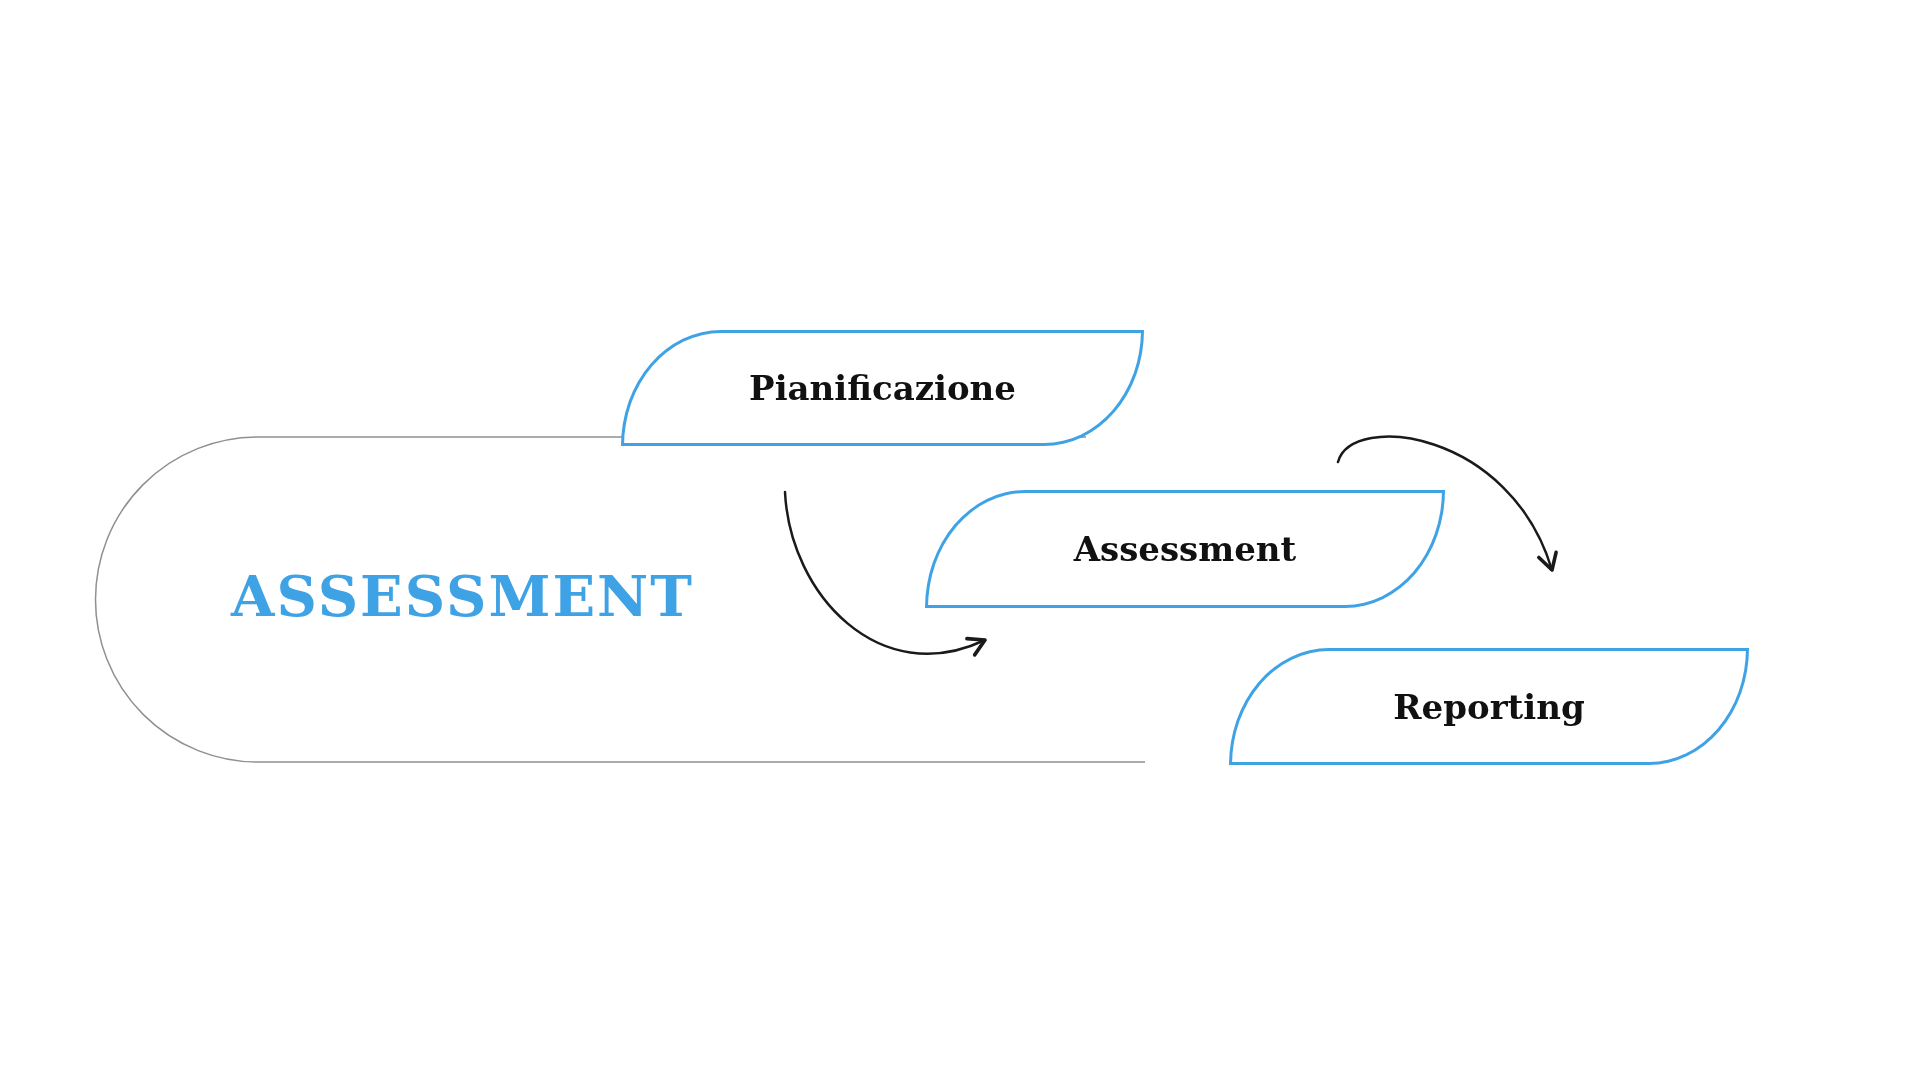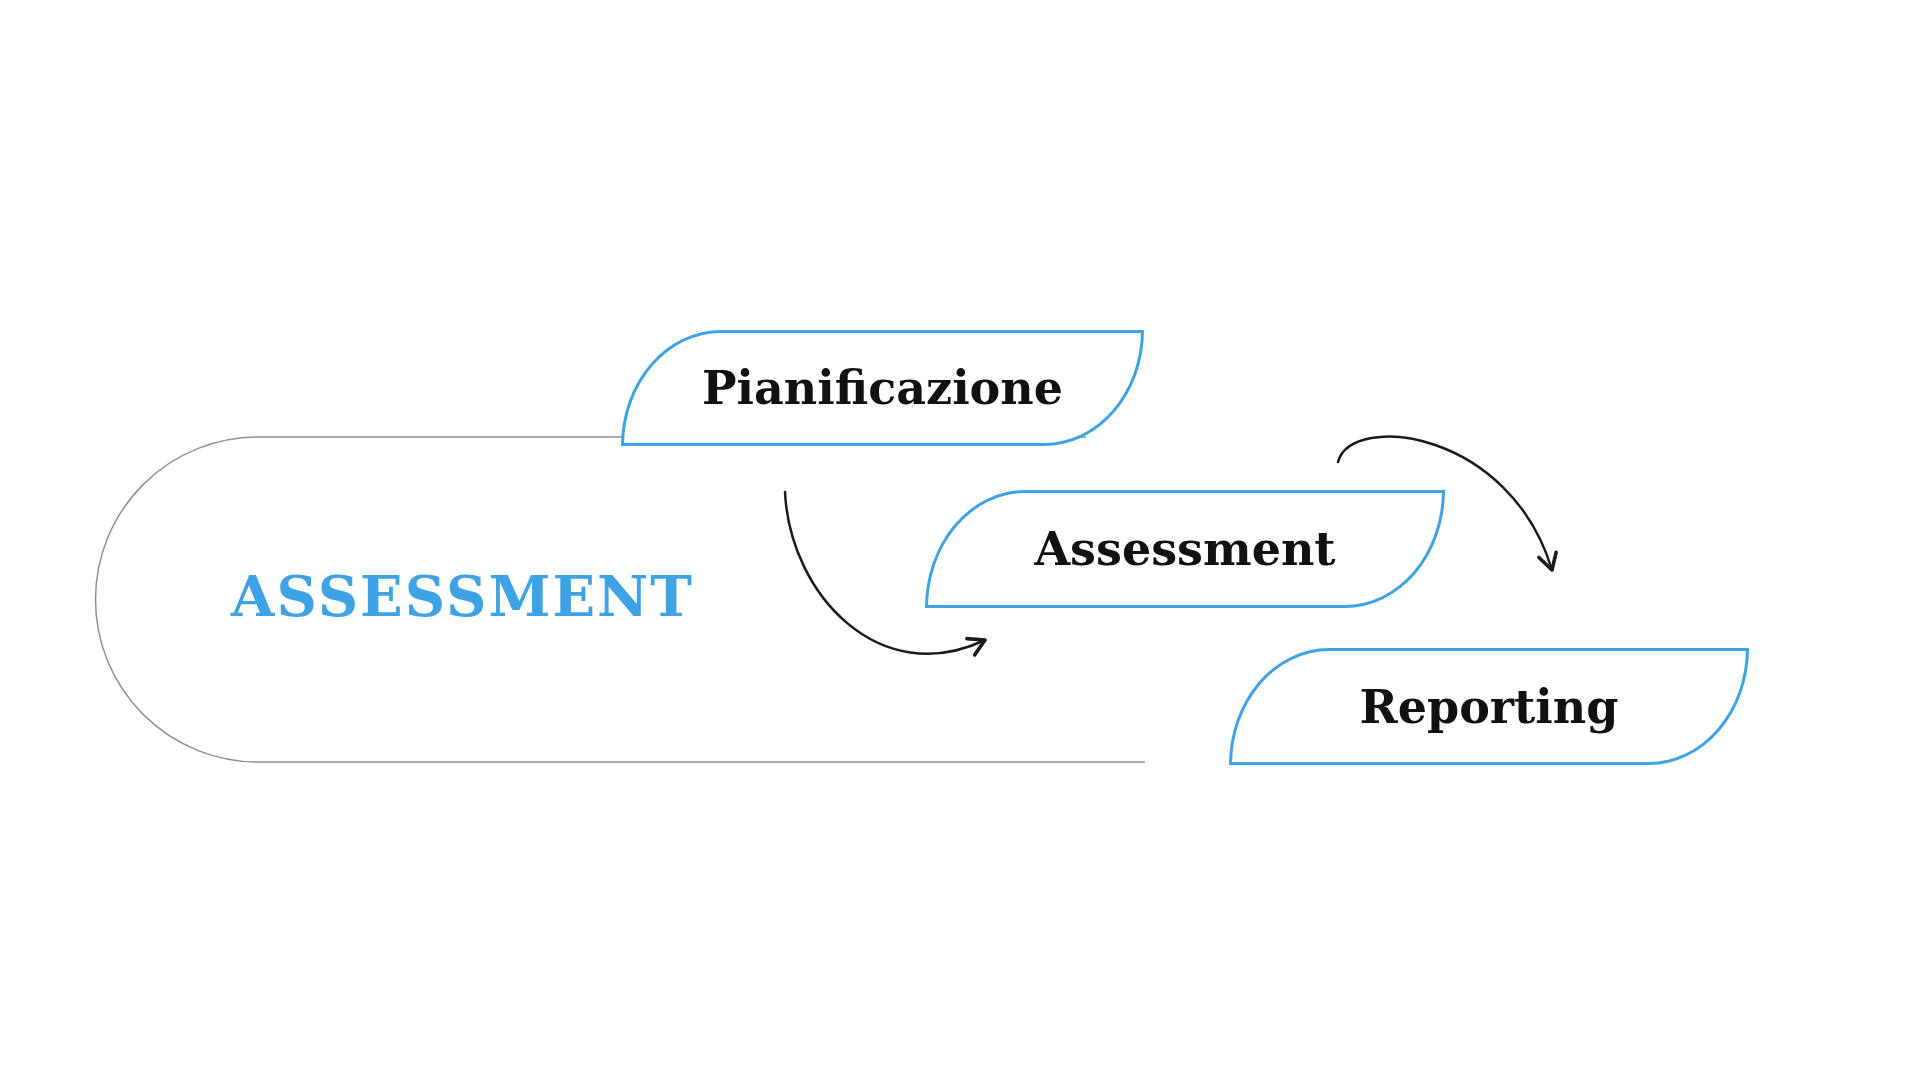--- a/index.html
+++ b/index.html
@@ -58,21 +58,21 @@
     border: 3px solid var(--accent-blue, #3EA2E5);
     border-radius: 100px 0 100px 0 / 100% 0 100% 0;
     display: flex;
     align-items: center;
     justify-content: center;
     box-sizing: border-box;
     z-index: 2;
   }
   .banner span {
     color: var(--text-black, #111111);
-    font-size: 46px;
+    font-size: 34px;
     font-weight: bold;
     white-space: nowrap;
   }
   .banner-1 { left: 621px;  top: 330px; width: 523px; height: 116px; }
   .banner-2 { left: 925px;  top: 490px; width: 520px; height: 118px; }
   .banner-3 { left: 1229px; top: 648px; width: 520px; height: 117px; align-items: center; }
   .bg-layer    { z-index: 0; }
   .label-layer { z-index: 1; }
   .arrow-layer { z-index: 3; }
 </style>

